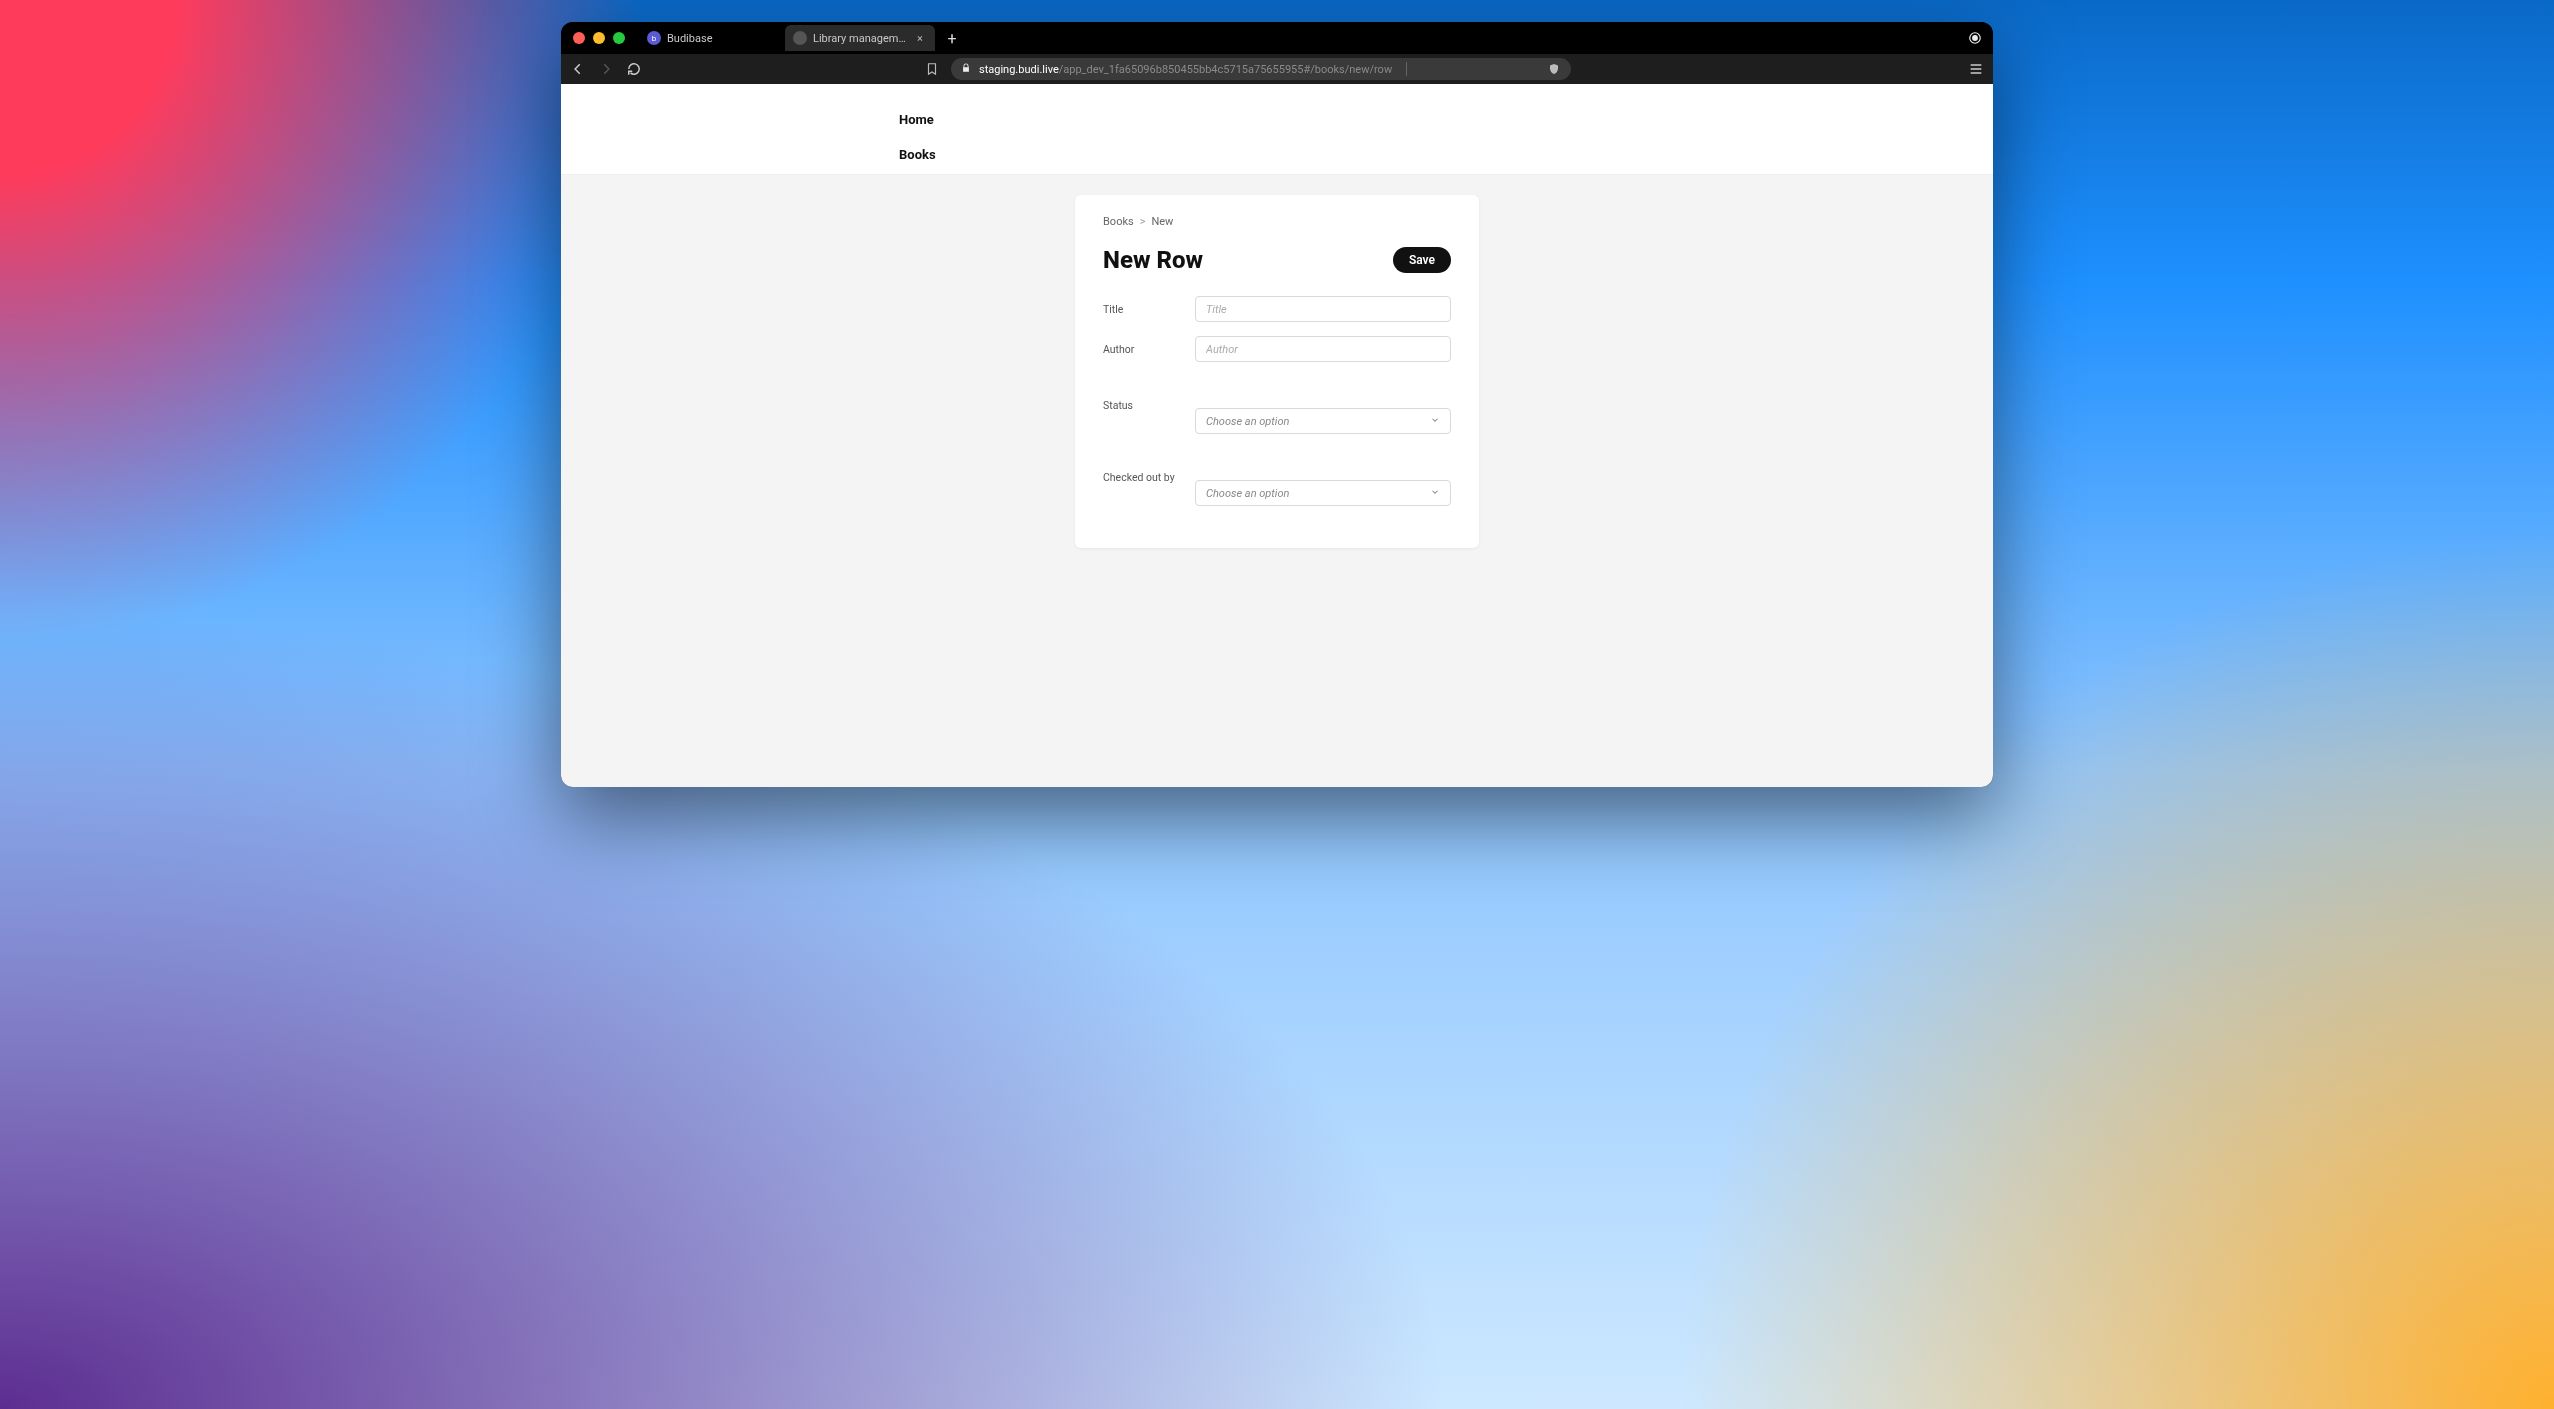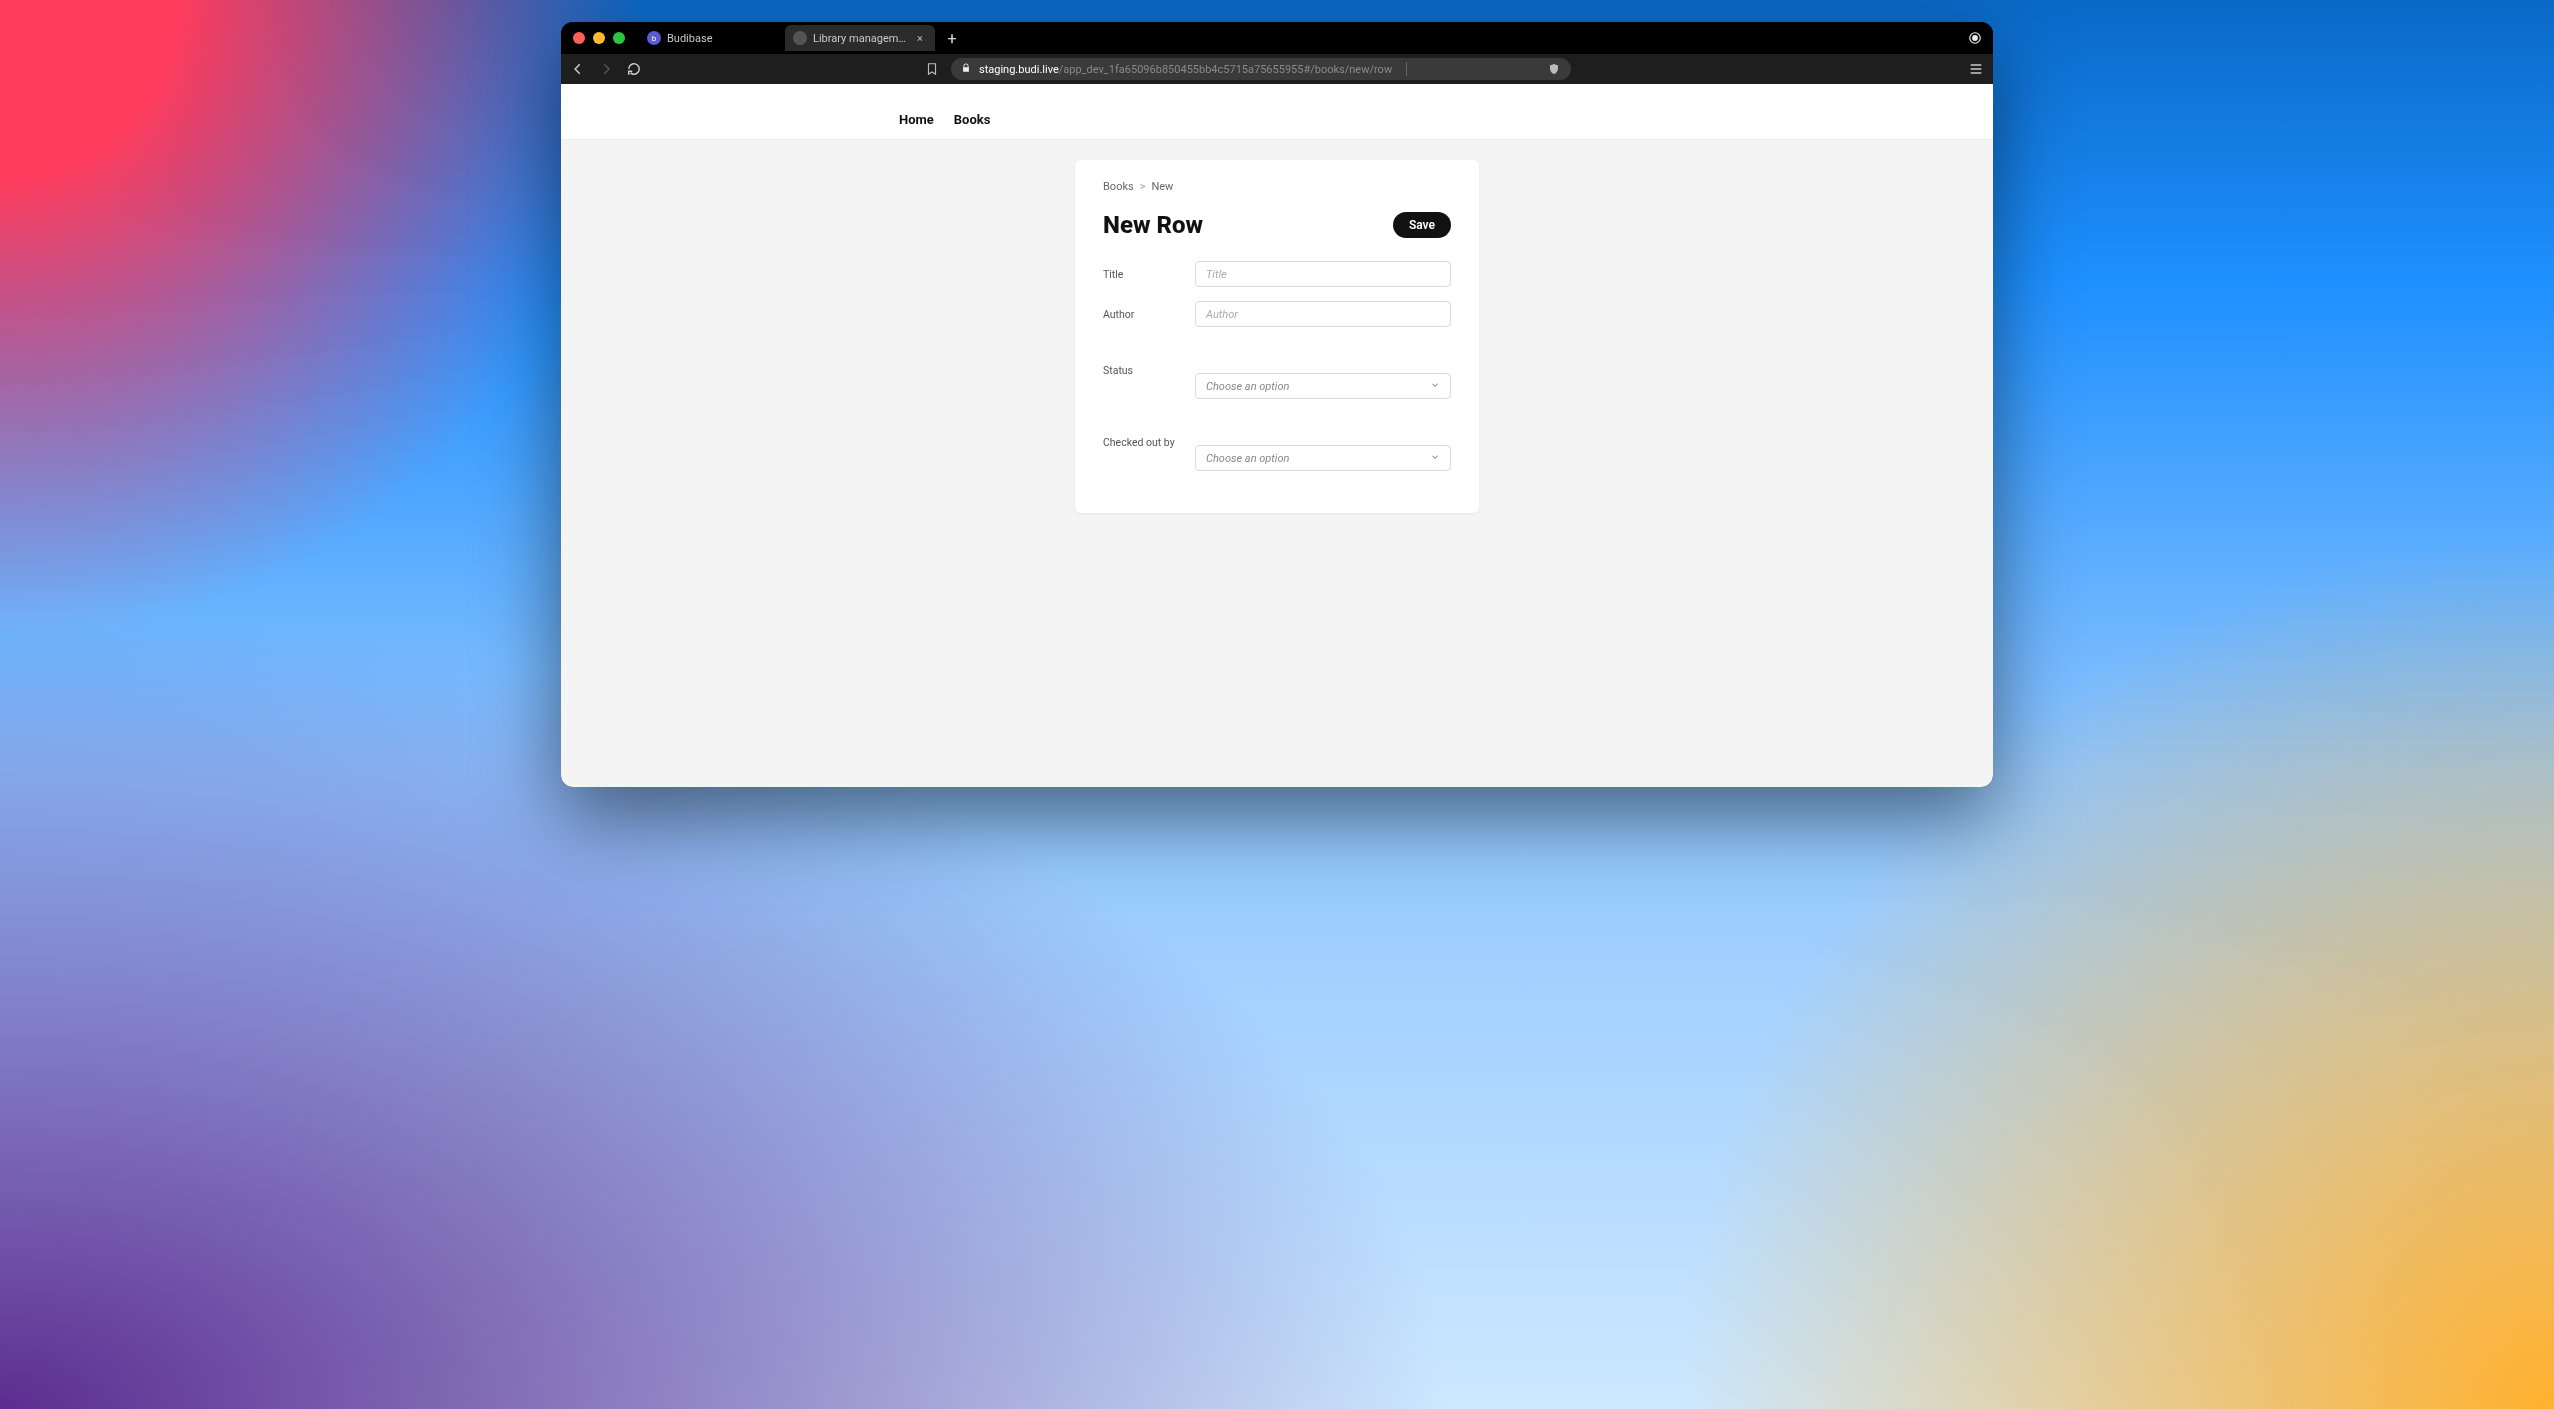--- a/index.html
+++ b/index.html
@@ -119,21 +119,21 @@
     max-width:780px;
     margin:0 auto;
     padding:14px 0 0 0;
     width:100%;
   }
   .app-topline{display:flex;align-items:center;justify-content:space-between;padding:0 12px;}
   .bb-logo{width:22px;height:22px;border-radius:4px;background:#000;color:#fff;font-size:10px;font-weight:700;display:flex;align-items:center;justify-content:center;letter-spacing:-0.5px;}
   .apps-grid-icon{width:16px;height:16px;display:grid;grid-template-columns:repeat(3,3px);grid-template-rows:repeat(3,3px);gap:2px;cursor:pointer;}
   .apps-grid-icon span{background:#555;border-radius:1px;}
 
-  .app-nav{display:flex;gap:20px;padding:14px 12px 12px;}
+  .app-nav{display:flex;gap:20px;padding:14px 12px 12px;flex-direction:column;}
   .app-nav a{font-size:13px;font-weight:700;color:#111;text-decoration:none;cursor:pointer;}
 
   .page-body{flex:1;padding:20px;}
   .card{
     background:#fff;
     width:404px;
     margin:0 auto;
     border-radius:6px;
     box-shadow:0 1px 3px rgba(0,0,0,0.06);
     padding:20px 28px 28px;

